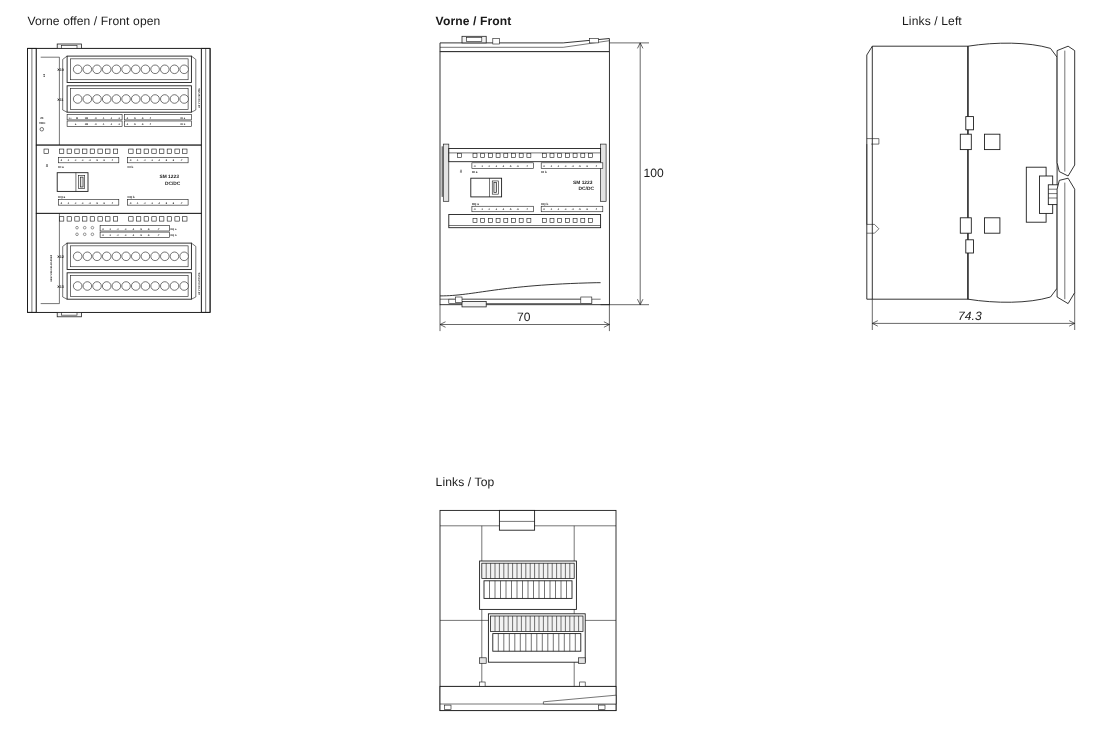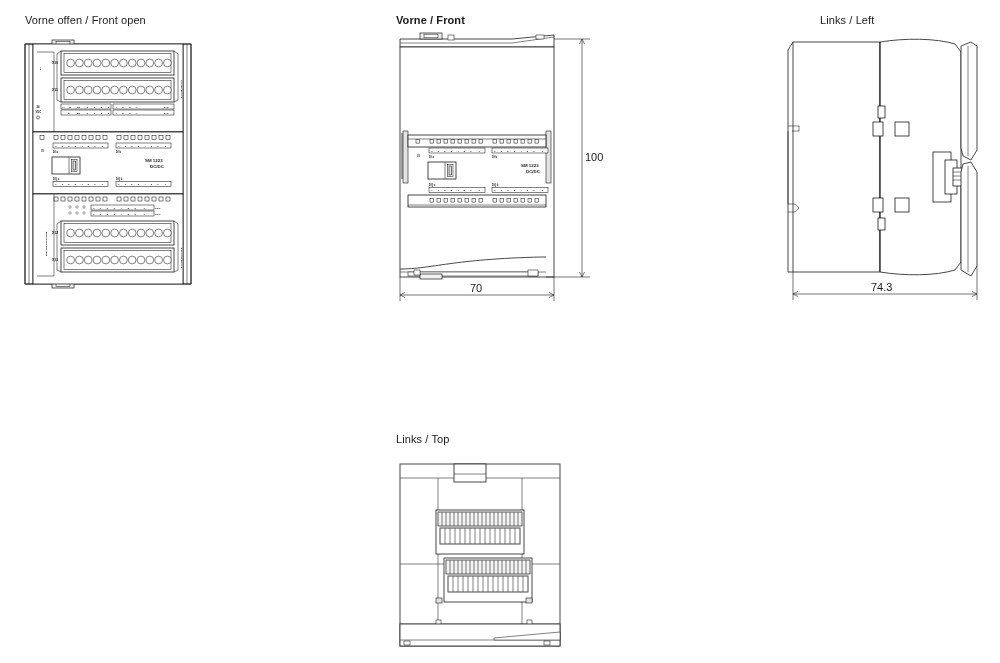--- a/index.html
+++ b/index.html
@@ -470,21 +470,21 @@
     <text class="dimtxt" x="78" y="263">70</text>
   </g>
 
 </svg>
 </div>
 
 <div class="view" style="left:790px;top:14px;margin-left:30px;">
   <div class="view-title">Links / Left</div>
 </div>
 
-<div class="view" style="left:785px;top:32px;">
+<div class="view" style="left:785px;top:32px;font-style:italic;">
 <svg width="215" height="280" viewBox="0 0 215 280">
 
   <path class="fillw" d="M8 10 L8 240 L95 240 L95 10 Z"></path>
   <path class="fillw" d="M95 10 C 120 6, 150 6, 170 12 L176 20 L176 230 L170 238 C 150 244, 120 244, 95 240 Z"></path>
   <path class="ln" d="M95 10 L95 240"></path>
 
   <path class="ln" d="M8 10 L3 18 L3 240 L8 240"></path>
   <path class="ln-t" d="M3 94 L14 94 L14 99 L7 99"></path>
   <path class="ln-t" d="M3 99 L3 172"></path>
   <path class="ln-t" d="M3 172 L10 172 L14 176 L10 180 L3 180"></path>

